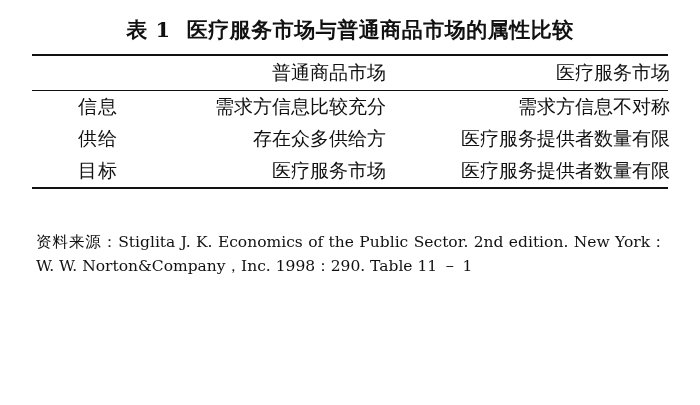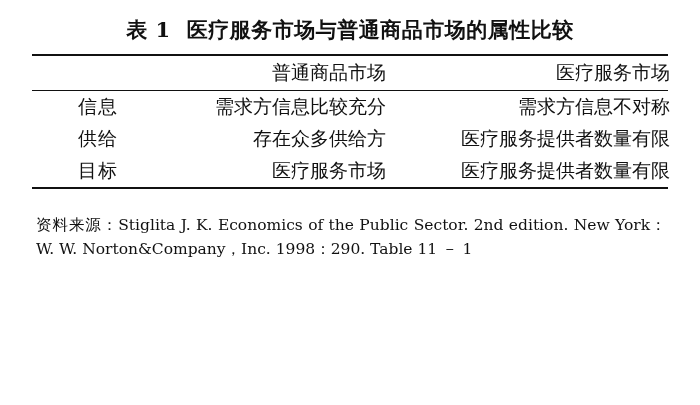--- a/index.html
+++ b/index.html
@@ -74,22 +74,23 @@
     text-align: left;
     padding-left: 6px;
     letter-spacing: 1px;
   }
   td.two-line {
     line-height: 1.3;
   }
   .source {
     font-size: 15.5px;
     line-height: 1.55;
-    padding: 24px 4px 0 6px;
+    padding: 13px 4px 0 6px;
     text-align: justify;
+    margin-top: 28px;
   }
   .source .lead {
     letter-spacing: 0.5px;
   }
 </style>
 </head>
 <body>
 
 <div class="page">
 

